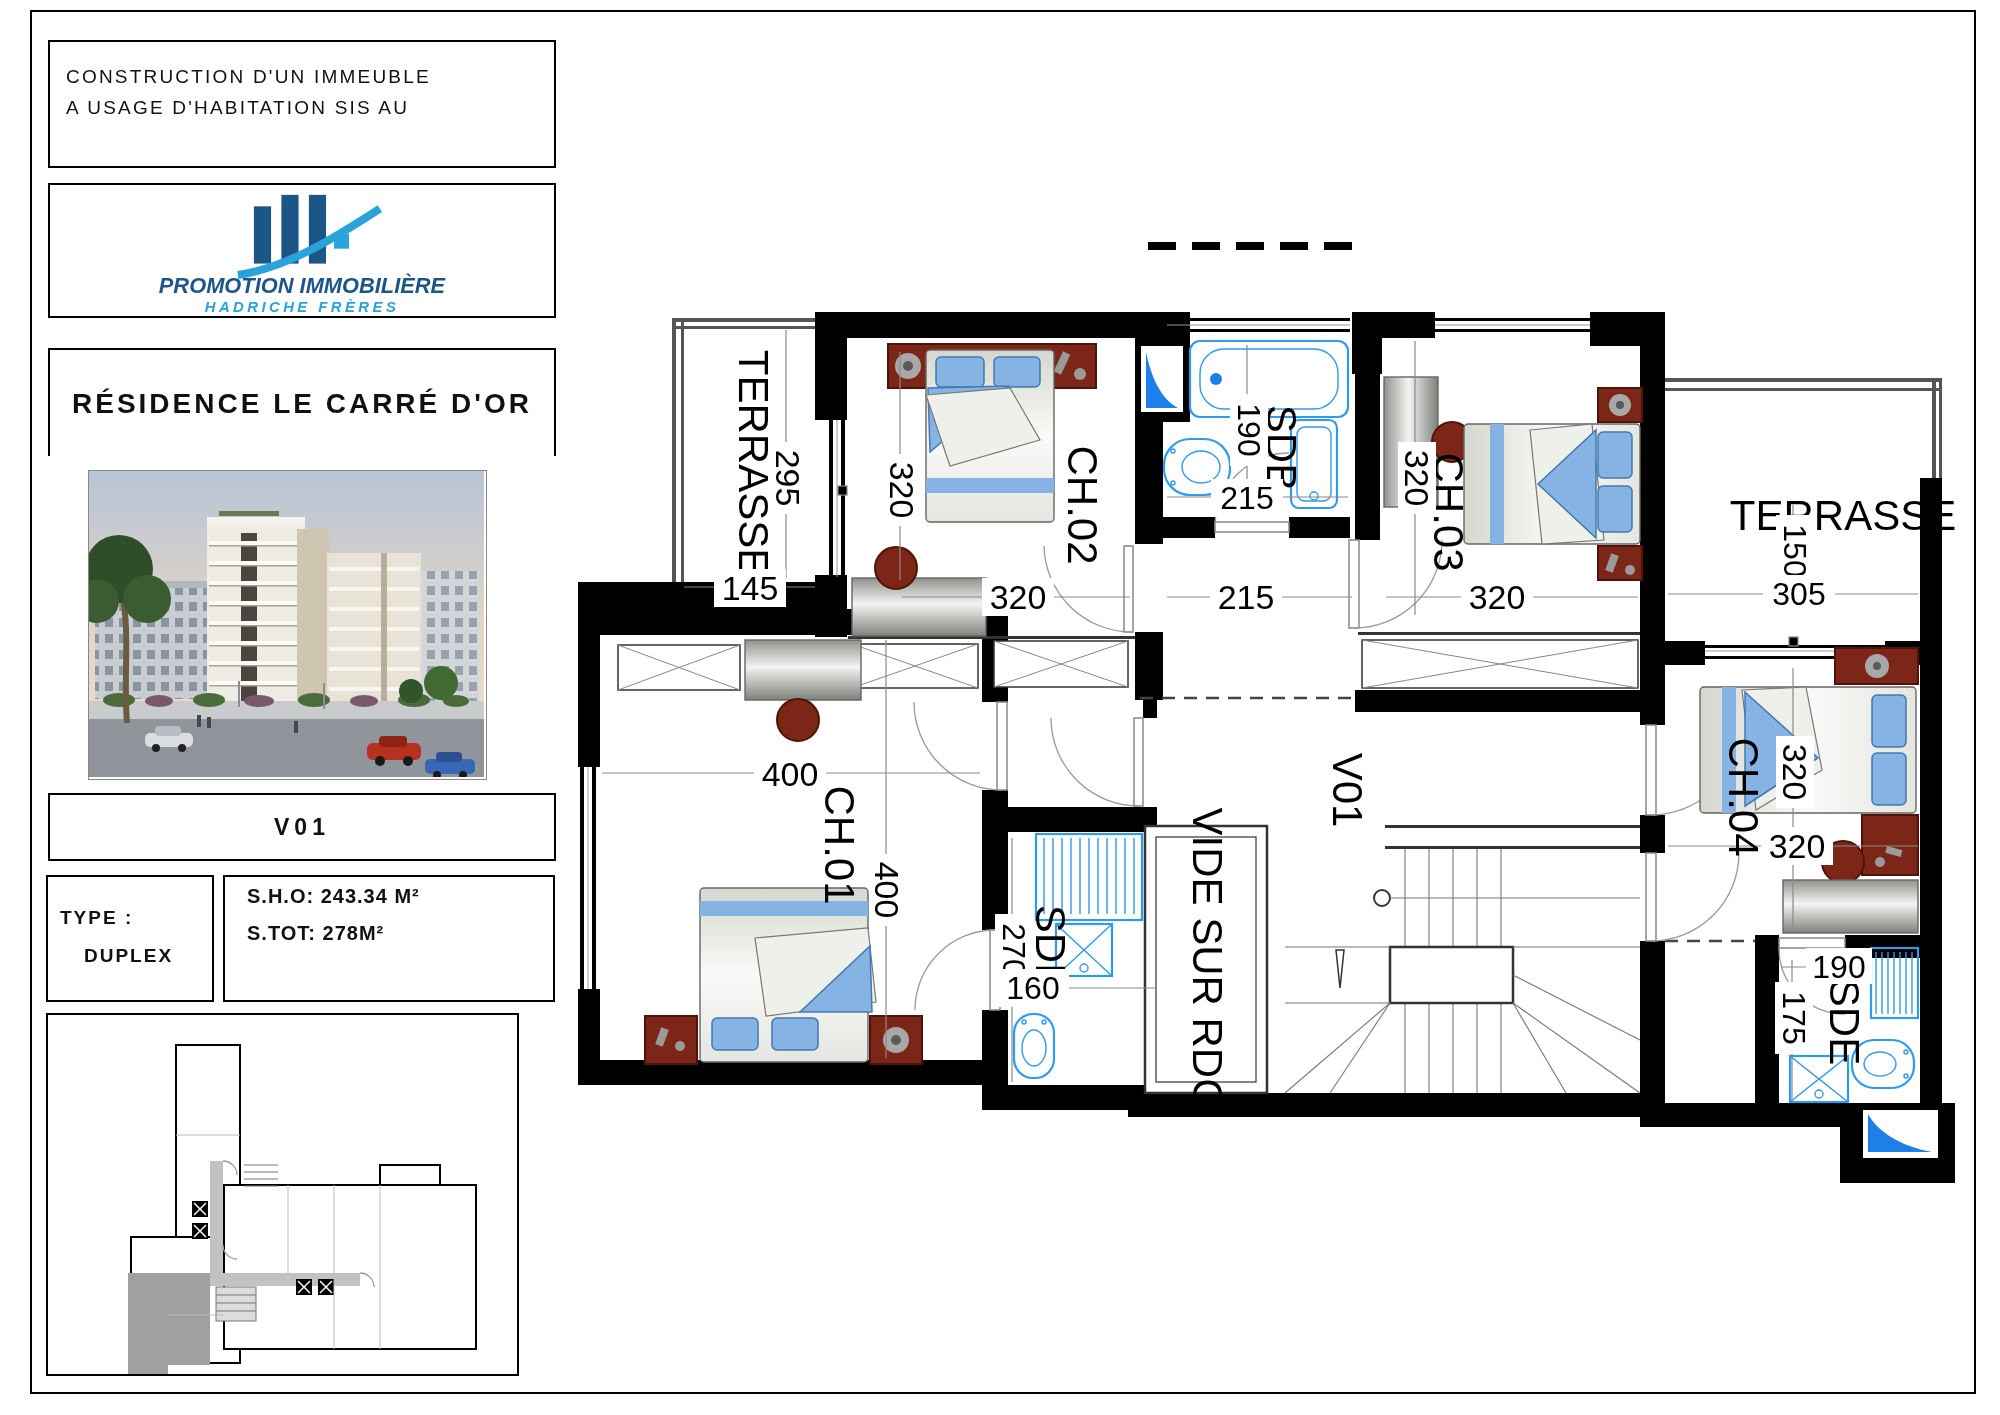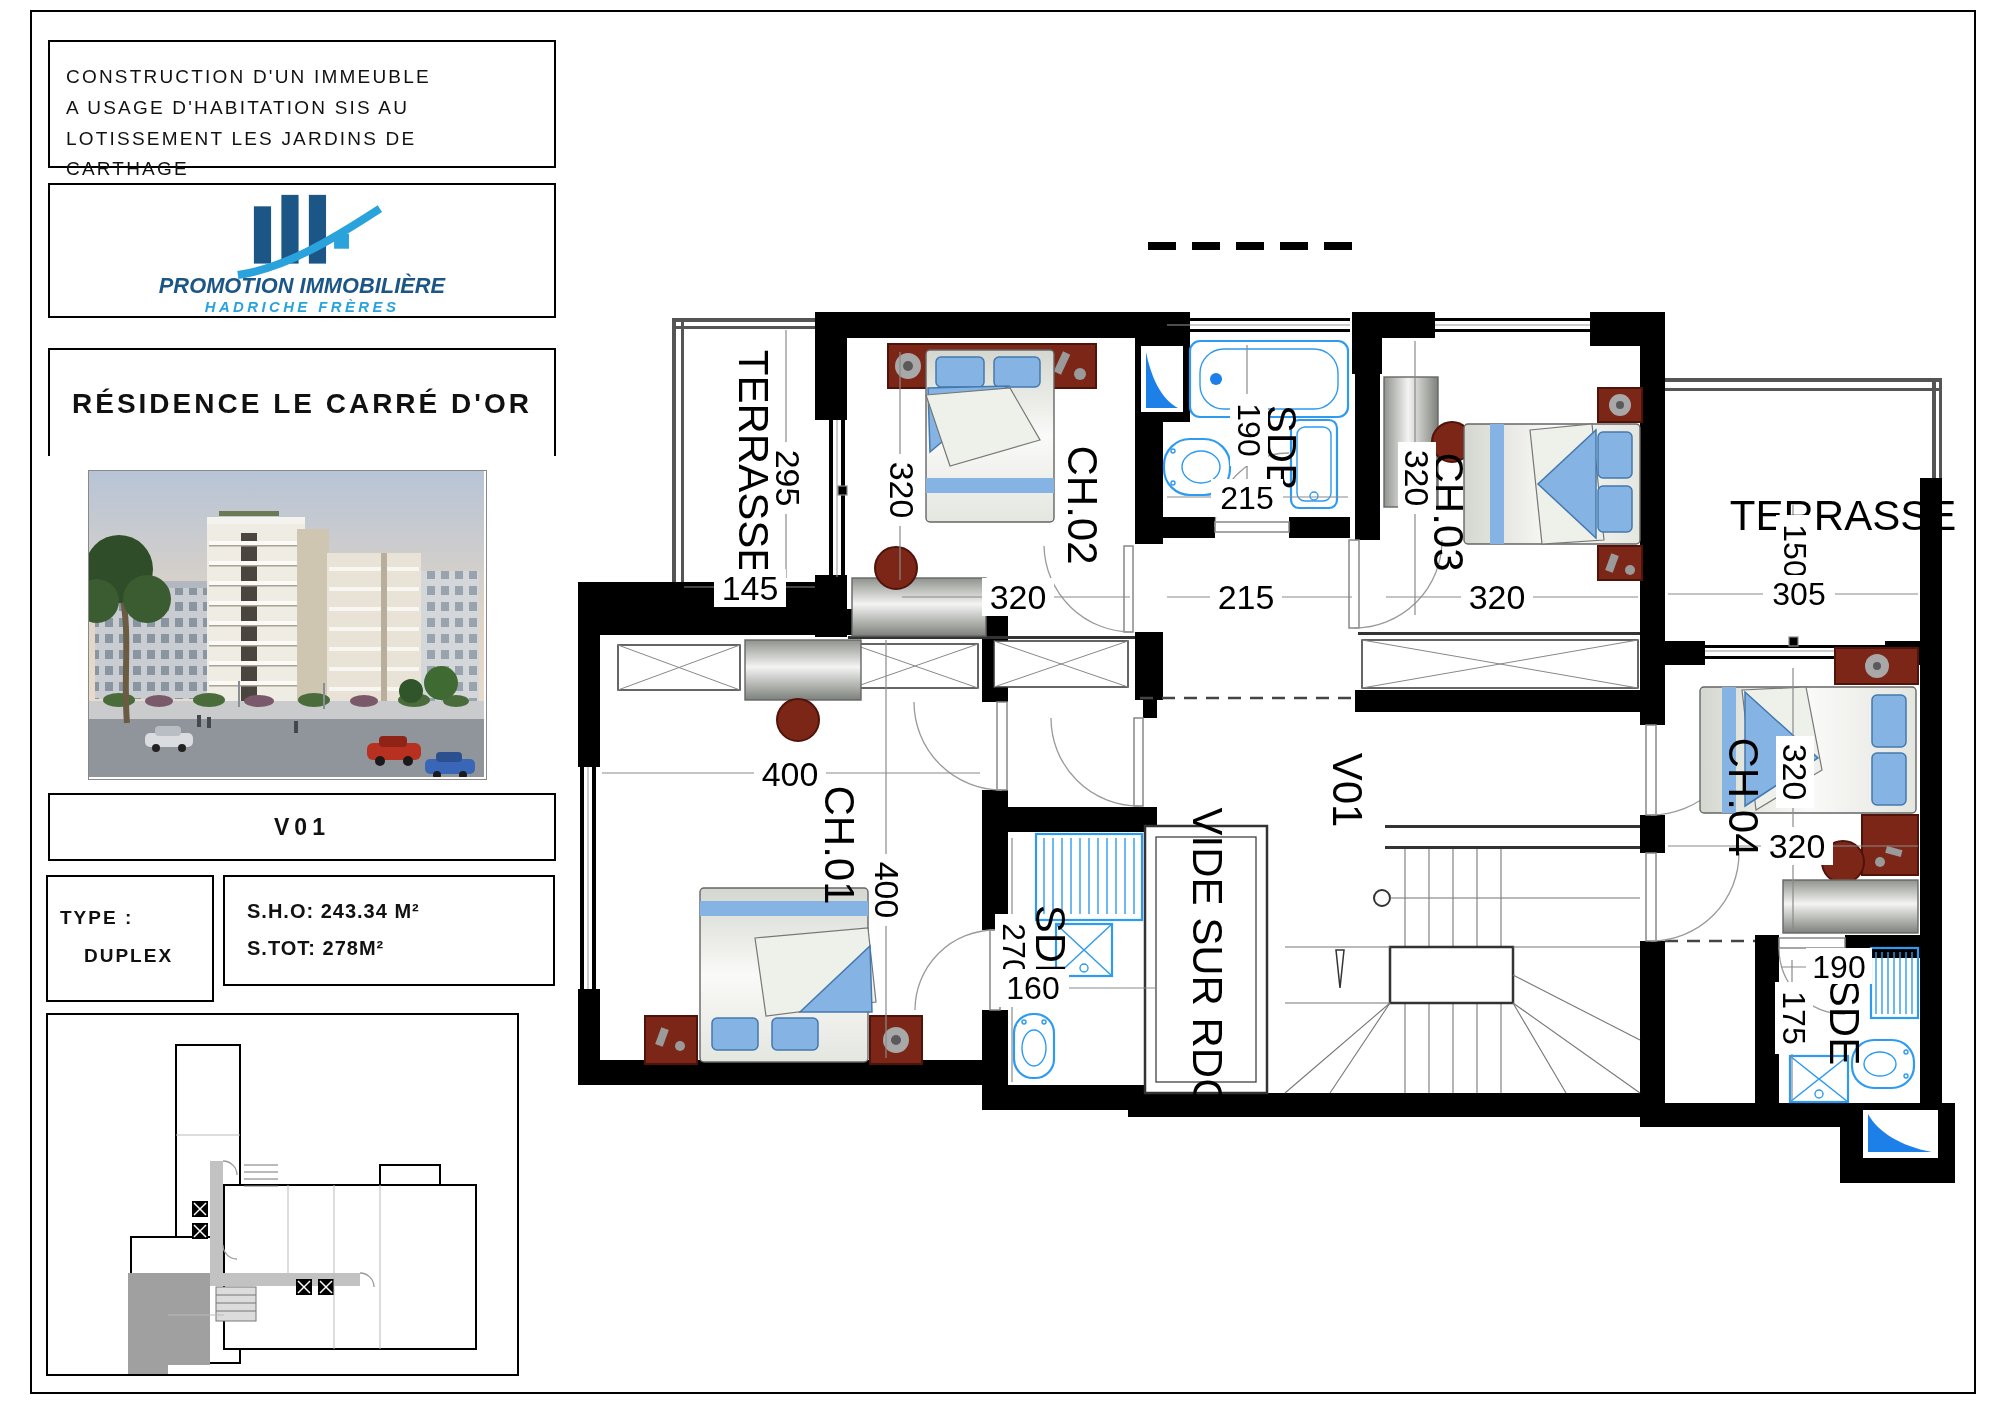--- a/index.html
+++ b/index.html
@@ -7,21 +7,21 @@
   .frame{position:absolute;left:30px;top:10px;width:1942px;height:1380px;border:2px solid #000;}
   .box{position:absolute;border:2px solid #000;background:#fff;box-sizing:border-box;color:#111;}
   .title-box{left:48px;top:40px;width:508px;height:128px;padding:20px 8px 8px 16px;font-size:19px;font-weight:normal;letter-spacing:2.2px;line-height:1.62;}
   .logo-box{left:48px;top:183px;width:508px;height:135px;display:flex;align-items:center;justify-content:center;font-style:italic;}
   .res-box{left:48px;top:348px;width:508px;height:112px;display:flex;align-items:center;padding-left:22px;font-size:28px;font-weight:bold;letter-spacing:3px;}
   .photo-box{left:48px;top:456px;width:508px;height:335px;border:none;}
   .photo-inner{position:absolute;left:40px;top:14px;width:397px;height:308px;border:1px solid #888;}
   .v01-box{left:48px;top:793px;width:508px;height:68px;display:flex;align-items:center;justify-content:center;font-size:23px;font-weight:bold;letter-spacing:5px;}
   .type-box{left:46px;top:875px;width:168px;height:127px;font-size:19px;font-weight:bold;letter-spacing:2px;padding:30px 0 16px 12px;}
   .type-box .l2{padding-left:24px;margin-top:16px;}
-  .area-box{left:223px;top:875px;width:332px;height:111px;font-size:20px;font-weight:bold;letter-spacing:1px;line-height:1.85;padding:16px 0 0 22px;}
+  .area-box{left:223px;top:875px;width:332px;height:127px;font-size:20px;font-weight:bold;letter-spacing:1px;line-height:1.85;padding:1px 0 0 22px;}
   .key-box{left:46px;top:1013px;width:473px;height:363px;}
   svg text{font-family:"Liberation Sans",sans-serif;}
   .wall{fill:#000;stroke:none;}
   .win{fill:#000;}
   .winmid{stroke:#999;stroke-width:1;}
   .dimline{stroke:#8a8a8a;stroke-width:1.2;fill:none;}
   .arc{stroke:#9a9a9a;stroke-width:1.3;fill:none;}
   .leaf{fill:#fff;stroke:#888;stroke-width:1.5;}
   .fix{stroke:#2e9bf0;stroke-width:2.2;fill:none;}
   .fix2{stroke:#2e9bf0;stroke-width:1.4;fill:none;}
@@ -40,21 +40,20 @@
 </style>
 </head>
 <body>
 
 <div id="sheet">
   <div class="frame"></div>
 
   <div class="box title-box">
     <div>CONSTRUCTION D'UN IMMEUBLE</div>
     <div>A USAGE D'HABITATION SIS AU</div>
-    <div>LOTISSEMENT LES JARDINS DE CARTHAGE</div>
   </div>
 
   <div class="box logo-box">
     <svg width="430" height="126" viewBox="0 0 320 110">
       <rect x="118" y="16" width="15" height="50" fill="#1c5687"></rect>
       <rect x="142" y="6" width="15" height="60" fill="#1c5687"></rect>
       <rect x="166" y="6" width="15" height="60" fill="#1c5687"></rect>
       <rect x="188" y="40" width="13" height="13" fill="#2aa3dc"></rect>
       <path d="M104,76 C145,70 185,46 228,18" stroke="#2aa3dc" stroke-width="7" fill="none"></path>
       <text x="160" y="92" font-size="20" font-weight="bold" fill="#1c5687" text-anchor="middle" textLength="250" lengthAdjust="spacingAndGlyphs">PROMOTION IMMOBILIÈRE</text>

